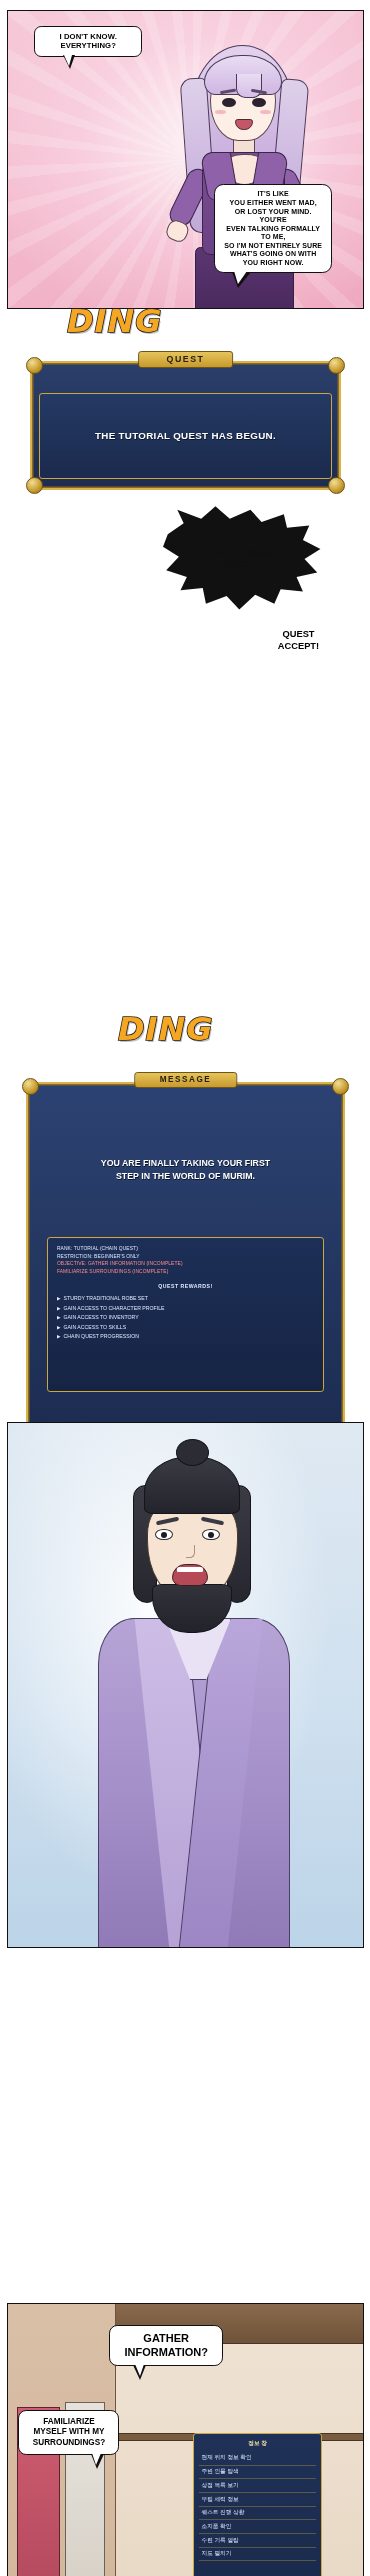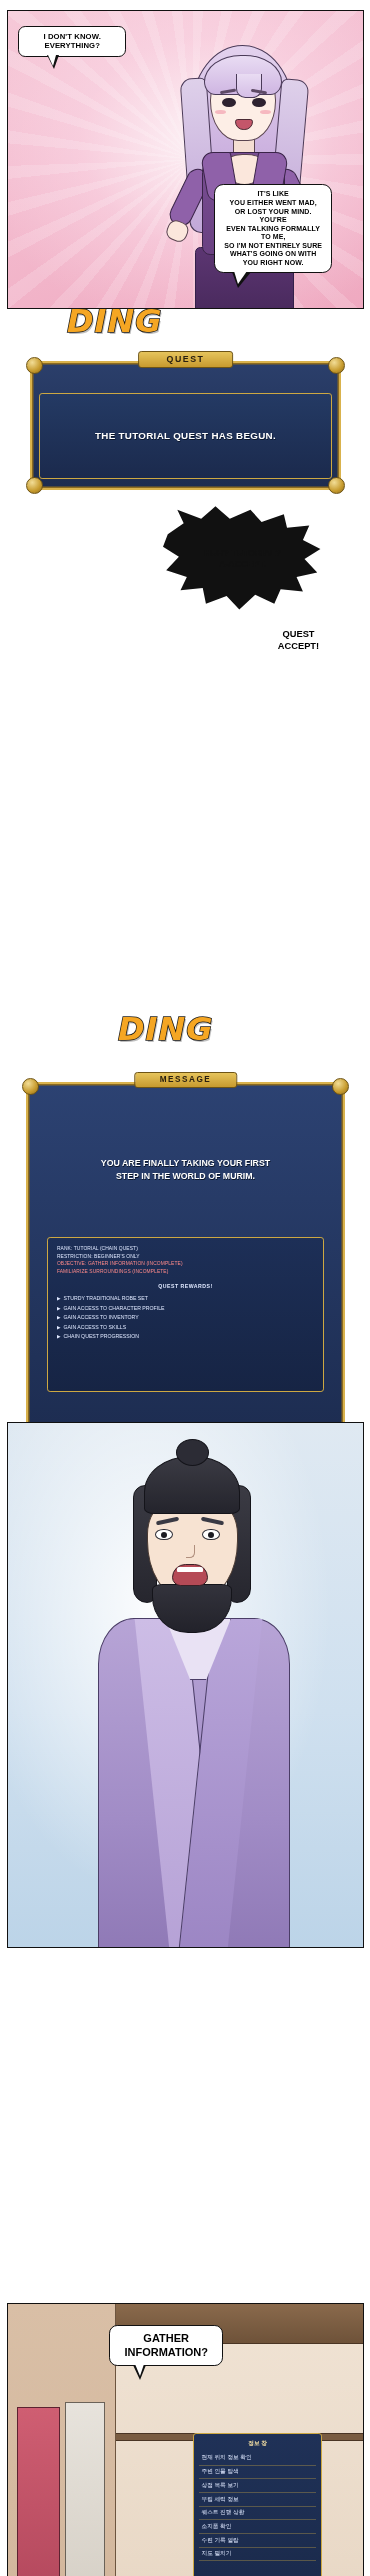--- a/index.html
+++ b/index.html
@@ -31,21 +31,21 @@
     opacity: .55;
   }
 
   
   .bubble {
     position: absolute; background: #fff; border: 1.3px solid #111; border-radius: 7.2px;
     padding: 5.2px 7.2px; text-align: center; line-height: 1.22;
     font-weight: 700; letter-spacing: 0.1px;
   }
   .bubble .txt { white-space: pre-line; }
-  .b1 { left: 10px; top: 14.4px; width: 108px; font-size: 7.7px; }
+  .b1 { left: 26px; top: 14.4px; width: 108px; font-size: 7.7px; }
   .b1:after {
     content:""; position:absolute; left: 28px; bottom: -13.4px;
     border-left: 7.2px solid transparent; border-right: 5.2px solid transparent;
     border-top: 14.4px solid #111;
   }
   .b1:before {
     content:""; position:absolute; left: 29px; bottom: -10.3px; z-index:2;
     border-left: 5.2px solid transparent; border-right: 3.6px solid transparent;
     border-top: 11.3px solid #fff;
   }
@@ -555,16 +555,19 @@
       <div class="krow">무림 세력 정보</div>
       <div class="krow">퀘스트 진행 상황</div>
       <div class="krow">소지품 확인</div>
       <div class="krow">수련 기록 열람</div>
       <div class="krow">지도 펼치기</div>
 
     </div>
 
     <div class="p3-bubble">GATHER
 INFORMATION?</div>
+    <div class="p3-bubble2">FAMILIARIZE
+MYSELF WITH MY
+SURROUNDINGS?</div>
   </div>
 
 </div>
 
 
 </body></html>

